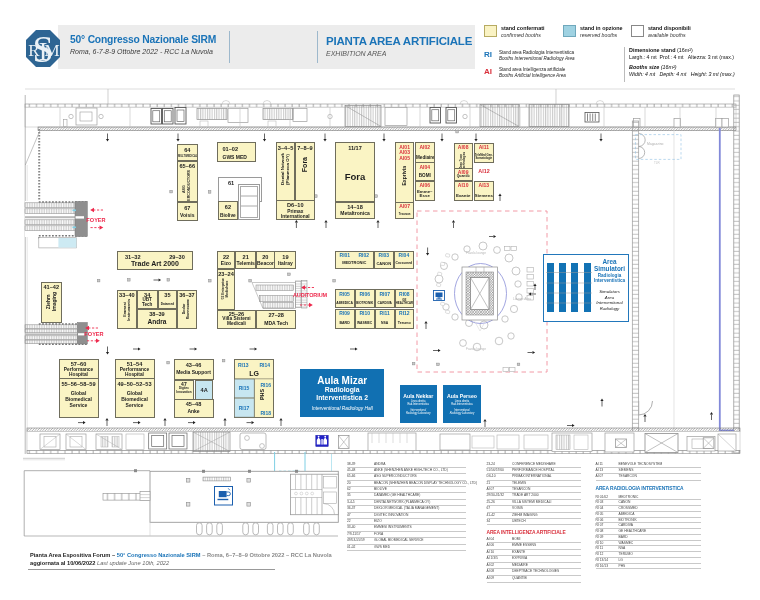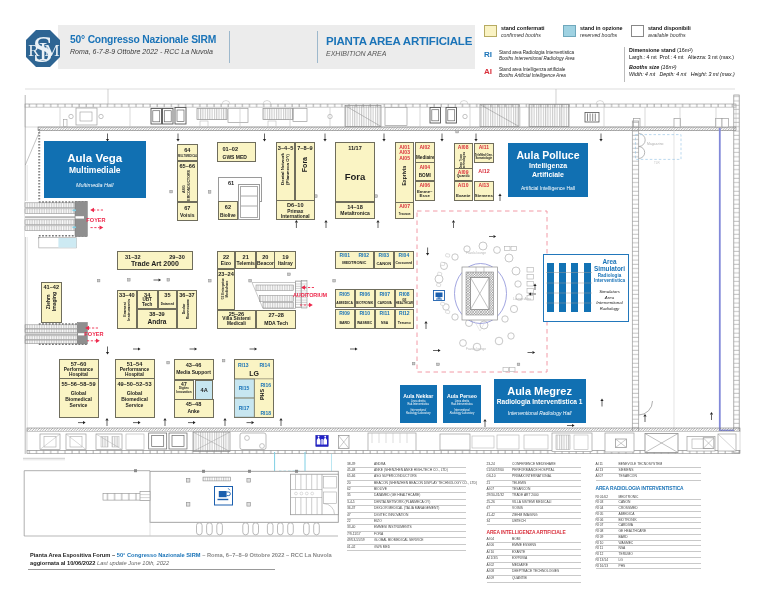--- a/index.html
+++ b/index.html
@@ -673,34 +673,24 @@
       <rect x="0.5" y="20" width="19.8" height="18.8" fill="#c7e6f0" stroke="#6f6d5c" stroke-width="0.5"></rect>
       <rect x="0.5" y="39.2" width="19.8" height="18.9" fill="#c7e6f0" stroke="#6f6d5c" stroke-width="0.5"></rect>
       <line x1="0" y1="19.8" x2="40" y2="19.8" stroke="#6f6d5c" stroke-width="0.6"></line>
       <line x1="20.3" y1="19.8" x2="20.3" y2="58.7" stroke="#6f6d5c" stroke-width="0.6"></line>
     </svg>
 <div class="lab blu" style="left:234px;top:385px;width:20px;font-size:5px">RI15</div>
 <div class="lab blu" style="left:234px;top:404.5px;width:20px;font-size:5px">RI17</div>
 <div class="lab blu" style="left:258px;top:381.5px;width:13px;font-size:5px;text-align:right">RI16</div>
 <div class="vert abs" style="left:259px;top:389px;font-size:5.4px;font-weight:bold;color:#1c1c1c">PHS</div>
 <div class="lab blu" style="left:258px;top:410px;width:13px;font-size:5px;text-align:right">RI18</div>
-<div class="hall" style="left:44px;top:141px;width:101.5px;height:57px">
-      <div style="font-size:11.5px;font-weight:bold">Aula Vega</div>
-      <div style="font-size:8.5px;font-weight:bold;margin-top:1px">Multimediale</div>
-      <div style="font-size:5.5px;font-style:italic;margin-top:7px">Multimedia Hall</div>
-    </div>
-<div class="hall" style="left:508px;top:142.5px;width:80px;height:54.5px">
-      <div style="font-size:10.5px;font-weight:bold">Aula Polluce</div>
-      <div style="font-size:7px;font-weight:bold;line-height:1.25;margin-top:1px">Intelligenza<br>Artificiale</div>
-      <div style="font-size:5px;margin-top:5px">Artificial Intelligence Hall</div>
-    </div>
-<div class="hall" style="left:493.6px;top:378.6px;width:92px;height:44px">
-      <div style="font-size:11px;font-weight:bold">Aula Megrez</div>
-      <div style="font-size:6.6px;font-weight:bold;margin-top:1px">Radiologia Interventistica 1</div>
-      <div style="font-size:5px;font-style:italic;margin-top:5px">Interventional Radiology Hall</div>
+<div class="hall" style="left:300.4px;top:368.6px;width:83.6px;height:48.6px">
+      <div style="font-size:10px;font-weight:bold">Aula Mizar</div>
+      <div style="font-size:6.8px;font-weight:bold;line-height:1.2">Radiologia<br>Interventistica 2</div>
+      <div style="font-size:4.8px;font-style:italic;margin-top:4px">Interventional Radiology Hall</div>
     </div>
 <div class="hall" style="left:399.5px;top:385px;width:37.5px;height:38px">
       <div style="font-size:5.2px;font-weight:bold">Aula Nekkar</div>
       <div style="font-size:2.6px;line-height:1.2;margin-top:1.5px">Linea diretta<br>Rad.Interventistica</div>
       <div style="font-size:2.6px;line-height:1.2;margin-top:2.5px;font-style:italic">Interventional<br>Radiology Laboratory</div>
     </div>
 <div class="hall" style="left:443px;top:385px;width:38px;height:38px">
       <div style="font-size:5.2px;font-weight:bold">Aula Perseo</div>
       <div style="font-size:2.6px;line-height:1.2;margin-top:1.5px">Linea diretta<br>Rad.Interventistica</div>
       <div style="font-size:2.6px;line-height:1.2;margin-top:2.5px;font-style:italic">Interventional<br>Radiology Laboratory</div>

